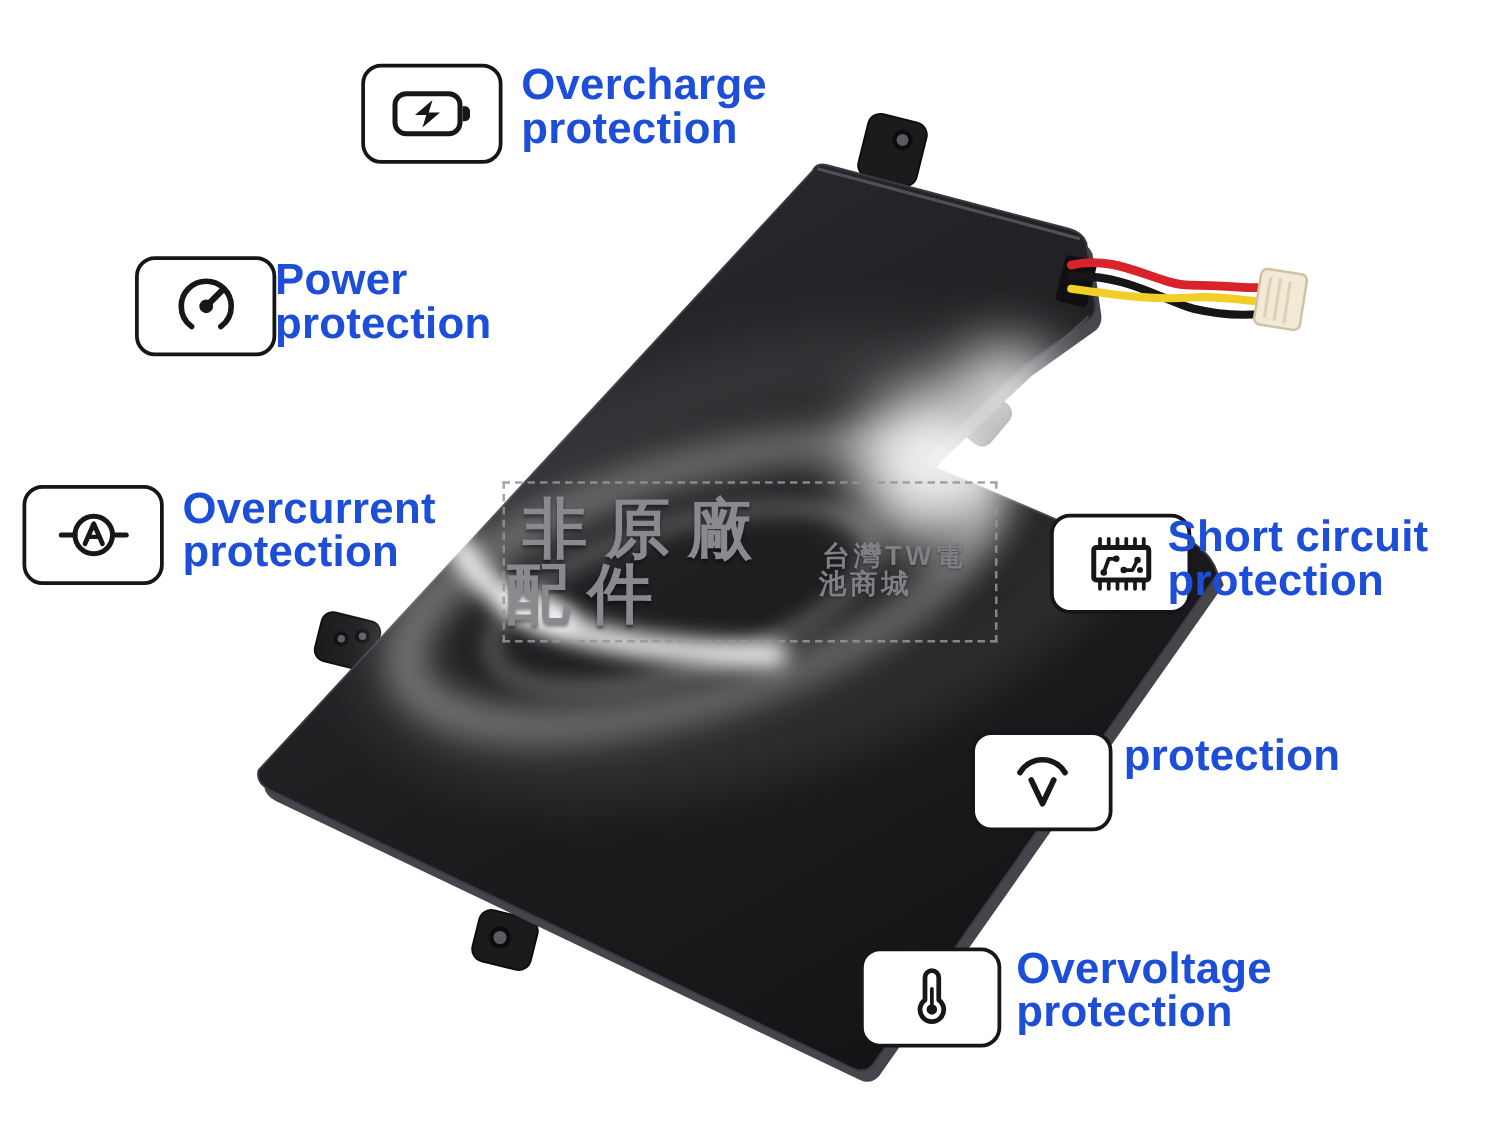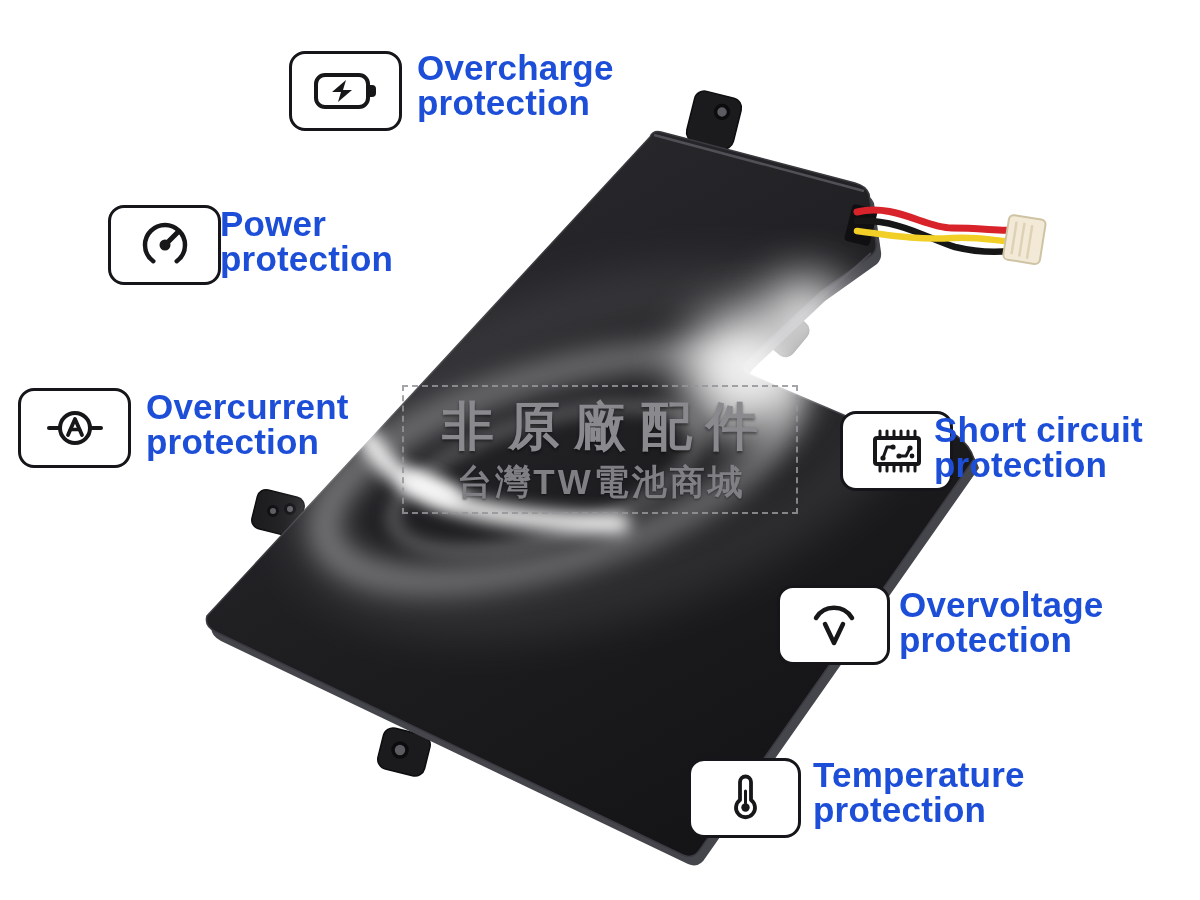--- a/index.html
+++ b/index.html
@@ -20,30 +20,30 @@
   .flabel {
     position: absolute; z-index: 3;
     font-weight: 700; font-size: 35px; line-height: 35px;
     color: #1d4ed8; letter-spacing: 0.2px; white-space: nowrap;
   }
   .flabel span { display: block; }
 
   .watermark {
     position: absolute; left: 402px; top: 385px; width: 396px; height: 129px;
     border: 2px dashed rgba(150,150,154,0.85);
-    display: flex; flex-direction: column; align-items: center; justify-content: center;
+    display: flex; align-items: center; justify-content: center;
     z-index: 2; pointer-events: none;
   }
   .wm1 {
     font-size: 52px; font-weight: 700; color: #8a8a8e;
     letter-spacing: 14px; line-height: 1; text-indent: 14px;
     text-shadow: 0 2px 3px rgba(0,0,0,0.45);
   }
   .wm2 {
-    font-size: 35px; font-weight: 700; color: #7f7f84;
+    font-size: 22px; font-weight: 700; color: #7f7f84;
     letter-spacing: 3px; margin-top: 12px; line-height: 1; text-indent: 3px;
     text-shadow: 0 1px 2px rgba(0,0,0,0.4);
   }
   .ficon { display: block; }
 </style>
 </head>
 <body>
 
 <div class="stage">
 
@@ -188,32 +188,31 @@
   </div>
 
   <div>
     <div class="card" style="left:777px;top:585px">
       <svg class="ficon" width="78" height="56" viewBox="0 0 76 56" fill="none" stroke="#17171a" stroke-width="4.5" stroke-linecap="round" stroke-linejoin="round">
         <path d="M 20,21 A 21,21 0 0 1 56,21"></path>
         <path d="M 29,27 L 38,46 L 47,27"></path>
       </svg>
     </div>
     <div class="flabel" style="left:899px;top:587px">
-      <span>Overvoltage</span>
       <span>protection</span>
     </div>
   </div>
 
   <div>
     <div class="card" style="left:688px;top:758px">
       <svg class="ficon" width="78" height="56" viewBox="0 0 76 56" fill="none" stroke="#17171a" stroke-width="3.8" stroke-linecap="round" stroke-linejoin="round">
         <path d="M 33,12 a 5.5,5.5 0 0 1 11,0 L 44,30 a 9.5,9.5 0 1 1 -11,0 Z"></path>
         <line x1="38.5" y1="21" x2="38.5" y2="33" stroke-width="3"></line>
         <circle cx="38.5" cy="37.5" r="4.2" fill="#17171a" stroke="none"></circle>
       </svg>
     </div>
     <div class="flabel" style="left:813px;top:757px">
-      <span>Temperature</span>
+      <span>Overvoltage</span>
       <span>protection</span>
     </div>
   </div>
 
 </div>
 
 </body></html>

